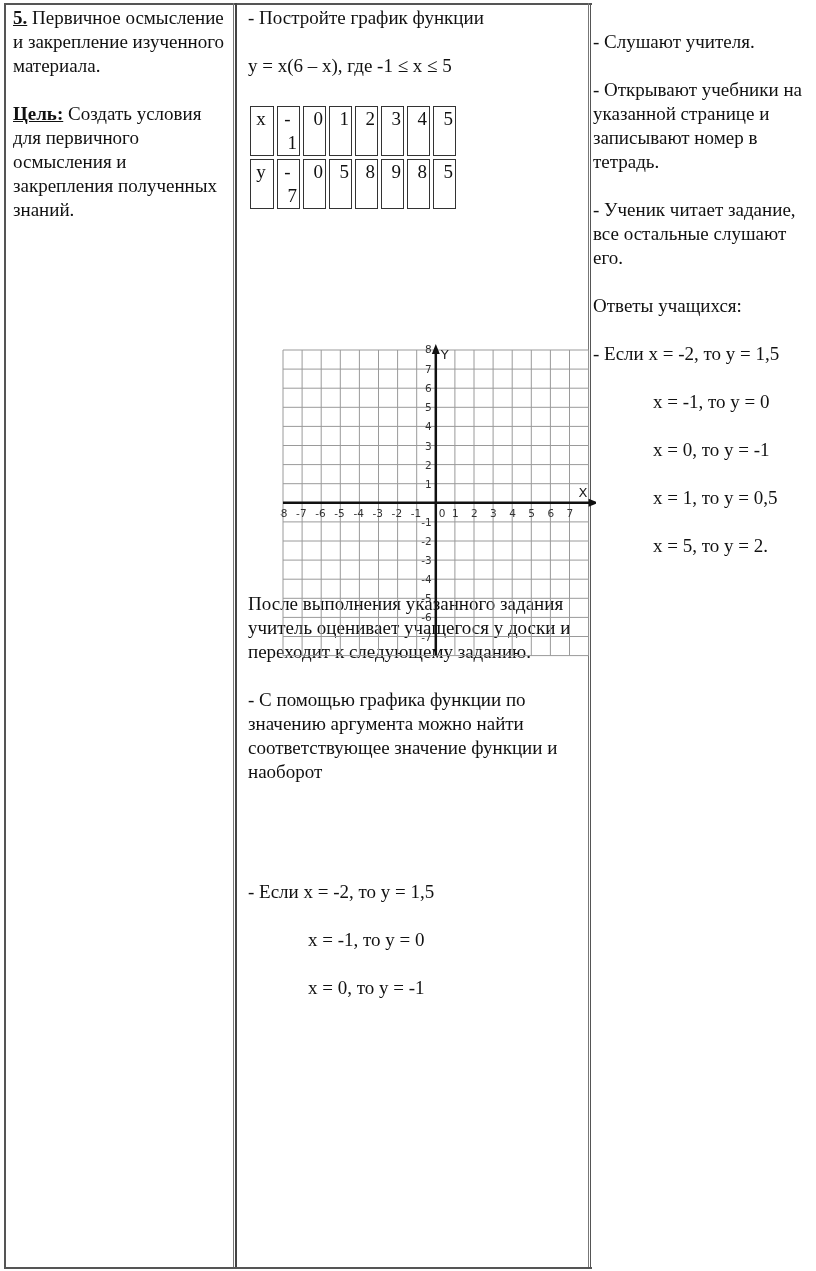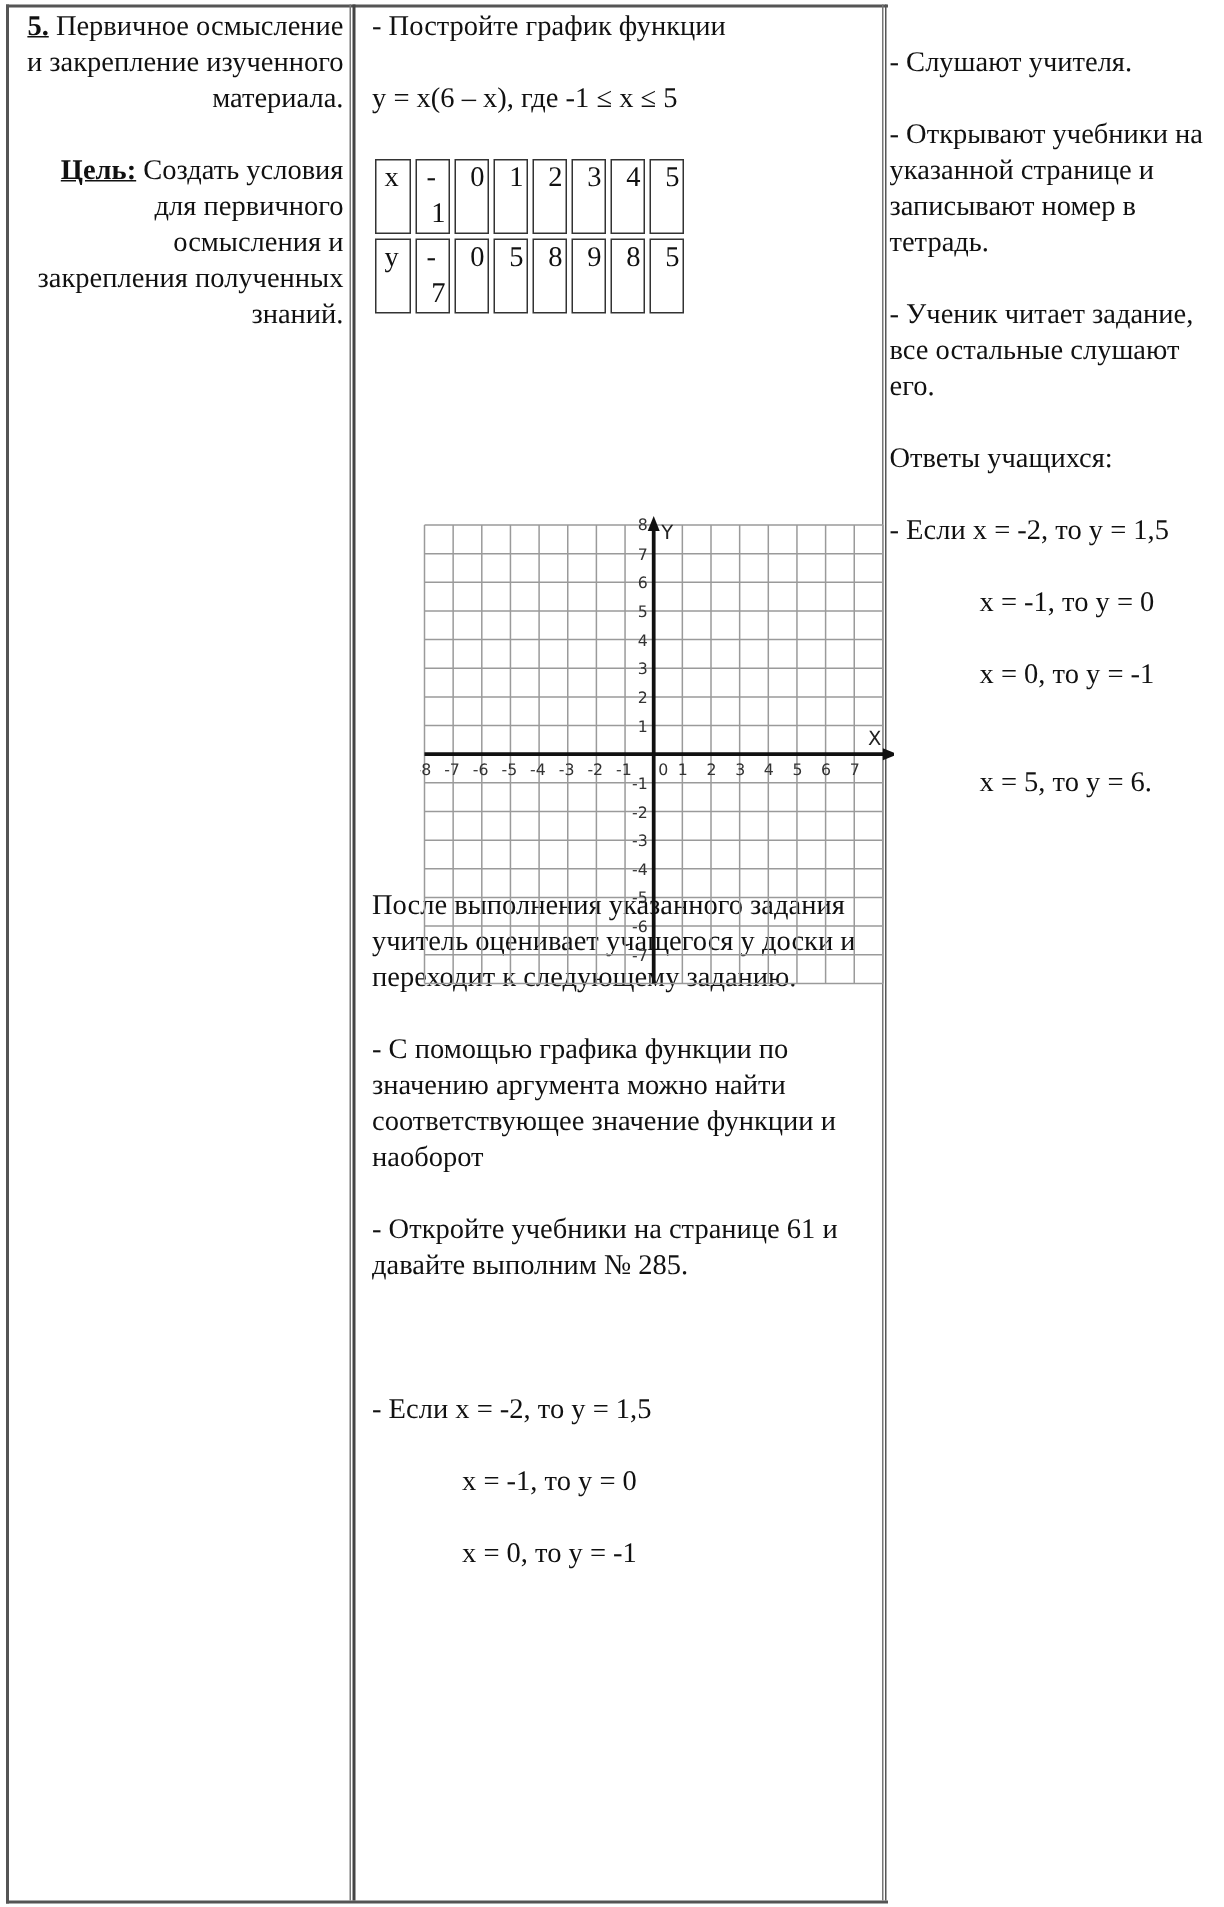--- a/index.html
+++ b/index.html
@@ -3,21 +3,21 @@
 <meta charset="utf-8">
 <style>
   html, body { margin: 0; padding: 0; background: #ffffff; }
   body { width: 816px; height: 1271px; position: relative; overflow: hidden;
          font-family: "Liberation Serif", serif; color: #111; font-size: 19px; line-height: 24px; }
   .frame { position: absolute; left: 4px; top: 3px; width: 586px; height: 1262px;
            border-top: 2px solid #555; border-bottom: 2px solid #555; border-left: 2px solid #555; }
   .sep { position: absolute; top: 3px; height: 1264px; left: 233px; width: 1px;
          border-left: 1px solid #777; border-right: 2px solid #444; }
   .col { position: absolute; top: 6px; }
-  .col1 { left: 13px; width: 216px; text-align: right; }
+  .col1 { left: 13px; width: 216px; }
   .col2 { left: 248px; width: 340px; }
   .col3 { left: 593px; width: 222px; }
   p { margin: 0; }
   .gap { height: 24px; }
   .u { text-decoration: underline; font-weight: bold; }
   .indent { padding-left: 60px; }
   .indent3 { padding-left: 60px; }
   table.xy { border-collapse: separate; border-spacing: 3px 3px; margin-left: -1px; margin-top: 1px;
              font-size: 19px; line-height: 24px; }
   table.xy td { border: 1.5px solid #333; width: 19px; height: 45px; vertical-align: top;
@@ -76,21 +76,20 @@
       <td>5</td>
     </tr>
   </tbody>
     </table>
 
   <div style="height:380px"></div>
   <p>После выполнения указанного задания учитель оценивает учащегося у доски и переходит к следующему заданию.</p>
   <div class="gap"></div>
   <p>- С помощью графика функции по значению аргумента можно найти соответствующее значение функции и наоборот</p>
   <div class="gap"></div>
-  <p>- Откройте учебники на странице 61 и давайте выполним № 285.</p>
   <div class="gap"></div>
   <div class="gap"></div>
   <div class="gap"></div>
   <p>- Если x = -2, то y = 1,5</p>
   <div class="gap"></div>
   <p class="indent">x = -1, то y = 0</p>
   <div class="gap"></div>
   <p class="indent">x = 0, то y = -1</p>
 </div>
 
@@ -177,15 +176,16 @@
   <p>- Ученик читает задание, все остальные слушают его.</p>
   <div class="gap"></div>
   <p>Ответы учащихся:</p>
   <div class="gap"></div>
   <p>- Если x = -2, то y = 1,5</p>
   <div class="gap"></div>
   <p class="indent3">x = -1, то y = 0</p>
   <div class="gap"></div>
   <p class="indent3">x = 0, то y = -1</p>
   <div class="gap"></div>
+  <p class="indent3">x = 1, то y = 0,5</p>
   <div class="gap"></div>
-  <p class="indent3">x = 5, то y = 6.</p>
+  <p class="indent3">x = 5, то y = 2.</p>
 </div>
 
 </body></html>

